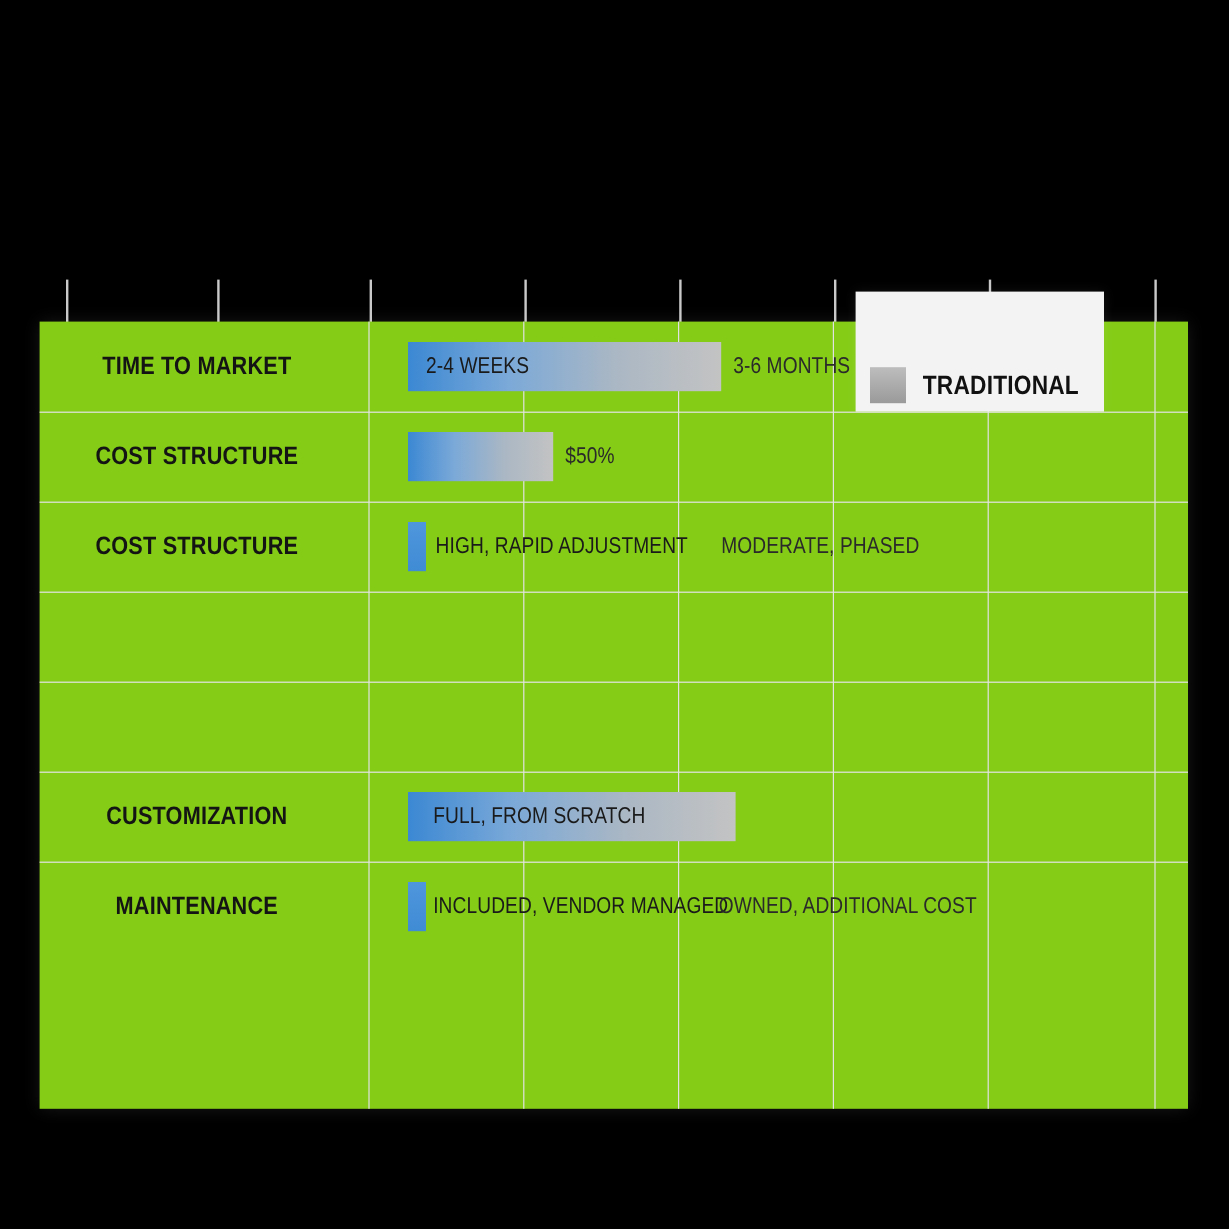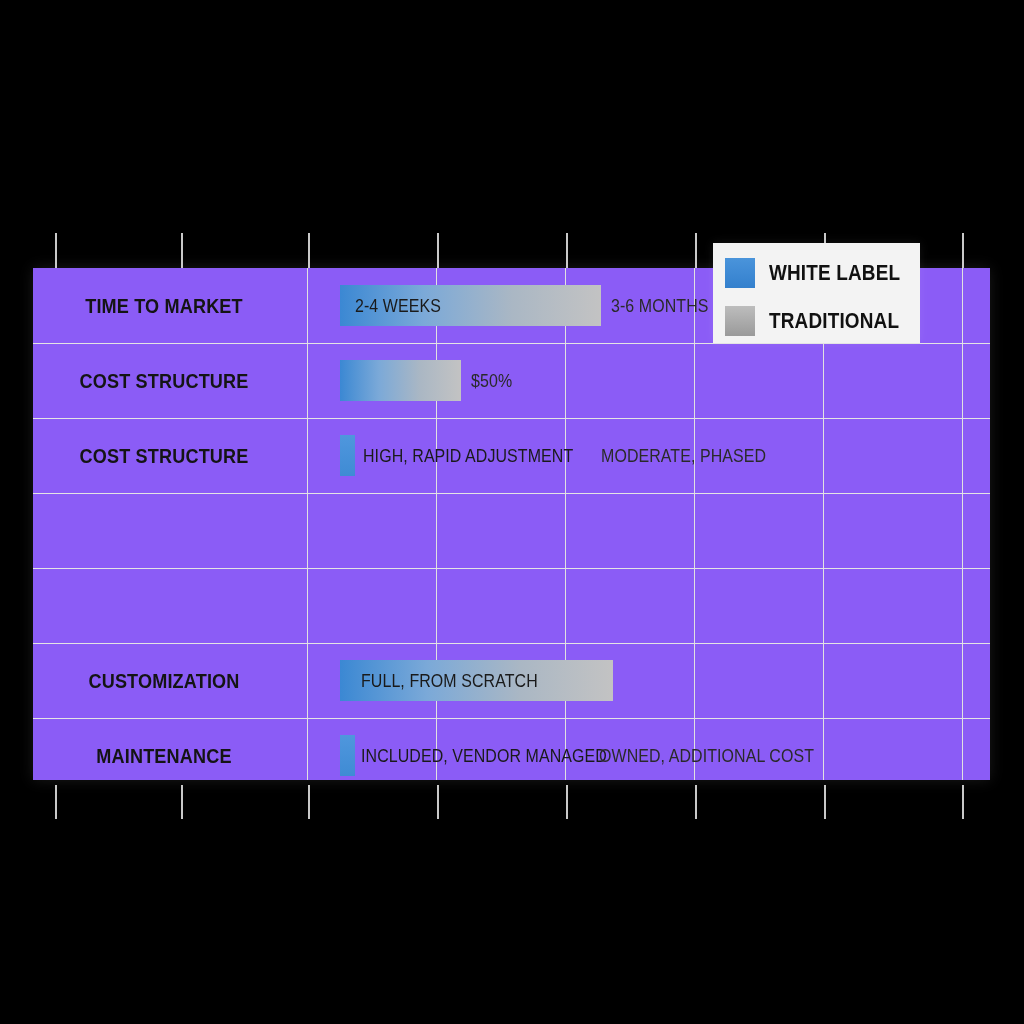--- a/index.html
+++ b/index.html
@@ -24,22 +24,22 @@
   }
   .tick.top { top: 233px; height: 42px; }
   .tick.bottom { top: 785px; height: 34px; }
 
   
   #panel {
     position: absolute;
     left: 33px;
     top: 268px;
     width: 957px;
-    height: 512px;
-    background: #8b5cf6;
+    height: 656px;
+    background: #84cc16;
     box-shadow: 0 0 14px rgba(255,255,255,0.10);
   }
   #gridlines { position: absolute; inset: 0; }
   .vline {
     position: absolute;
     top: 0; bottom: 0;
     width: 1px;
     background: #e1e1e1;
   }
   .hline {
@@ -219,23 +219,19 @@
     <div class="row" style="top:375px">
       <div class="row-label">CUSTOMIZATION</div>
       <div class="bar" style="width:273px"></div>
       <div class="bar-label" style="left:328px">FULL, FROM SCRATCH</div>
       <div class="trad-label" style="left:600px"></div>
     </div>
 
   </div>
 
   <div id="legend">
-    <div class="legend-item first">
-      <span class="swatch blue"></span>
-      <span class="legend-text">WHITE LABEL</span>
-    </div>
     <div class="legend-item second">
       <span class="swatch gray"></span>
       <span class="legend-text">TRADITIONAL</span>
     </div>
   </div>
 
 </div>
 
 </body></html>

